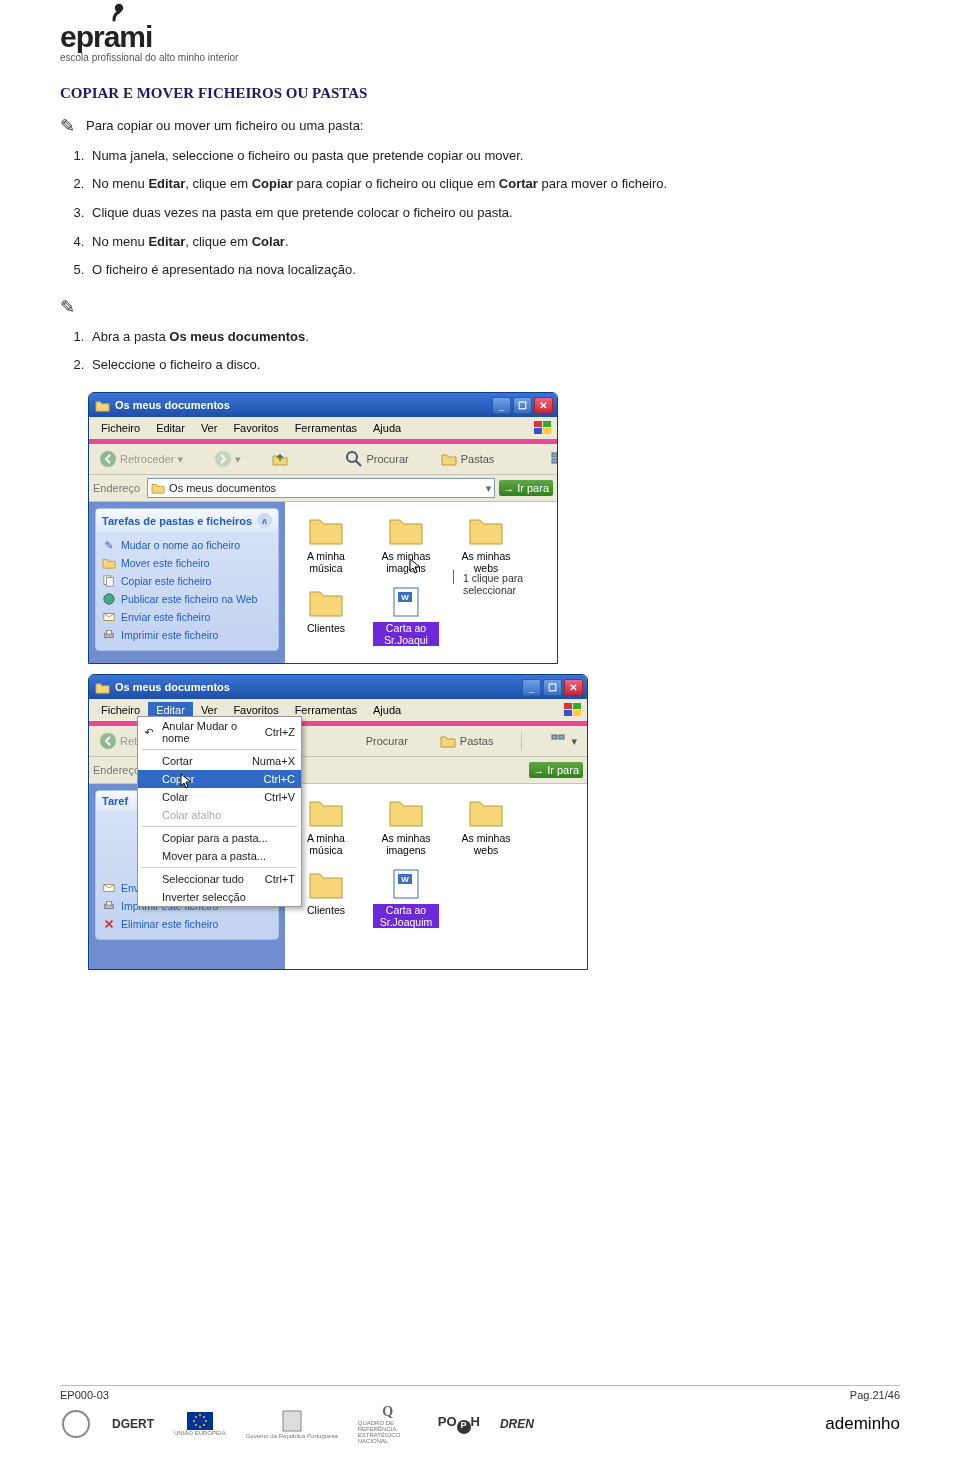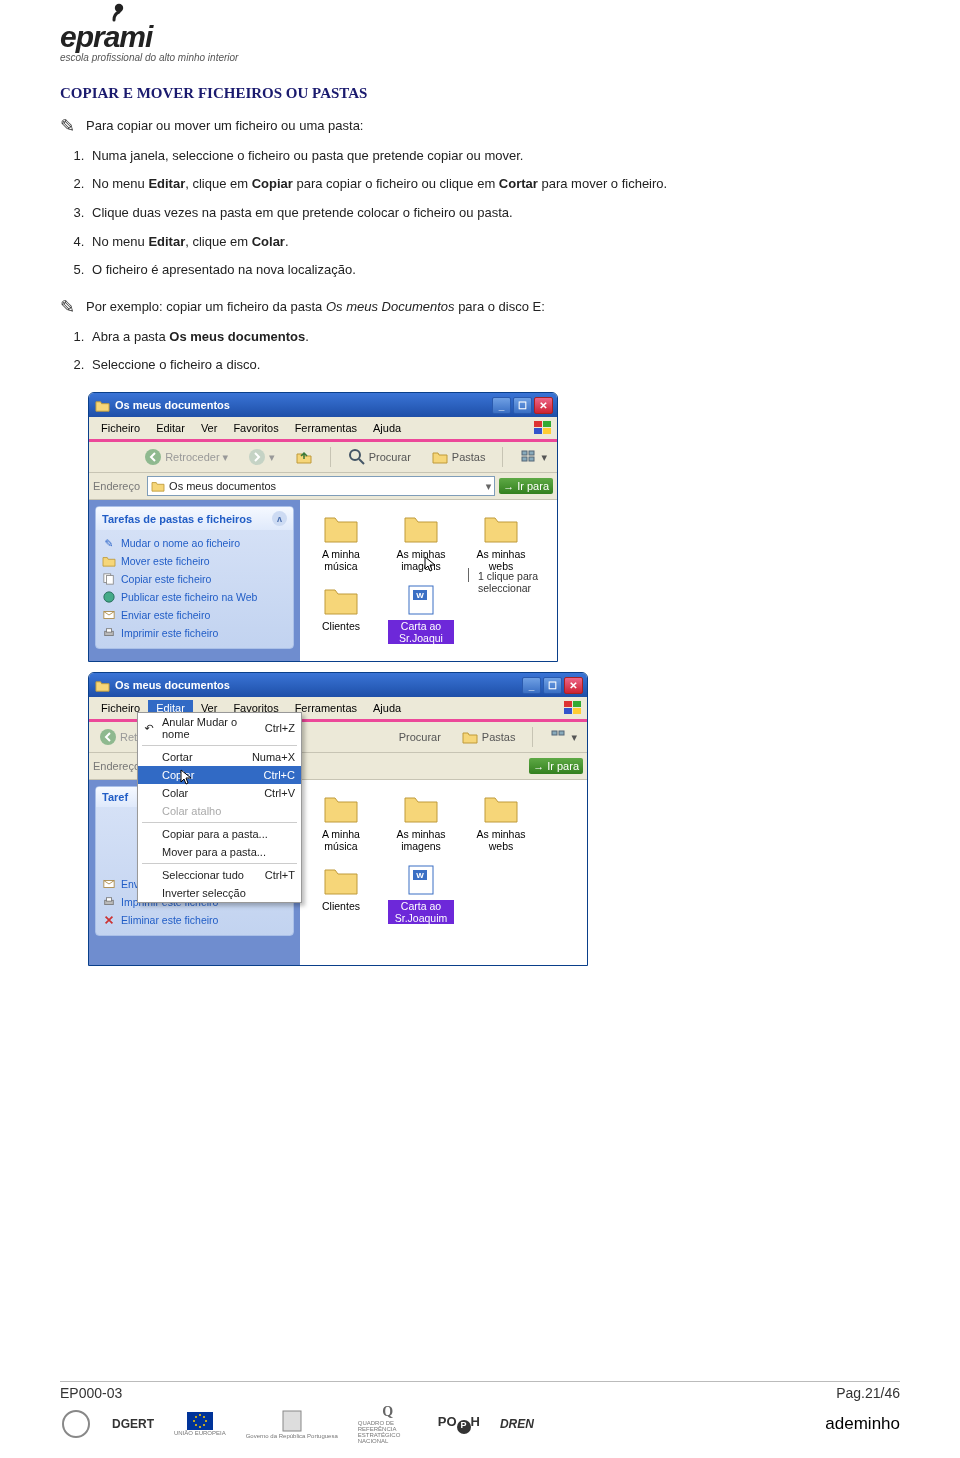--- a/index.html
+++ b/index.html
@@ -1,18 +1,18 @@
 <!DOCTYPE html>
 <html><head>
 <meta charset="utf-8">
 <style>
   * { box-sizing: border-box; margin: 0; padding: 0; }
   body { width: 960px; height: 1458px; background: #fff; font-family: Verdana, Arial, sans-serif; color: #222; position: relative; }
   .page { padding: 20px 60px 0 60px; }
-  .header-logo { margin-bottom: 2px; font-style: italic; }
+  .header-logo { margin-bottom: 2px; }
   .logo-wrap { display: flex; flex-direction: column; align-items: flex-start; }
   .logo-mark { font-size: 30px; font-weight: bold; color: #222; letter-spacing: -1px; position: relative; }
   .logo-dot { position: absolute; top: -18px; left: 48px; width: 22px; height: 22px; }
   .logo-sub { font-size: 10px; color: #555; margin-top: -2px; }
   .section-title { font-family: Verdana; font-weight: bold; color: #1a1a6e; font-size: 15px; font-variant: small-caps; margin: 22px 0 14px 0; }
   p.body { font-size: 13px; line-height: 1.5; margin: 6px 0 14px 0; }
   .pencil-row { display: flex; align-items: flex-start; margin: 8px 0 6px 0; }
   .pencil-icon { flex: 0 0 22px; font-size: 18px; color: #333; margin-right: 4px; line-height: 1.2; }
   .pencil-text { font-size: 13px; line-height: 1.5; }
   ol.numbered { margin: 4px 0 14px 28px; font-size: 13px; line-height: 1.9; }
@@ -22,36 +22,36 @@
 
   
   .xp-window { width: 470px; border: 1px solid #0a3f8a; border-radius: 6px 6px 0 0; background: #ece9d8; font-family: Tahoma, sans-serif; font-size: 11px; margin: 4px 0 10px 28px; overflow: hidden; }
   .xp-title { background: linear-gradient(#3a74d6, #1e4fa8); color: #fff; height: 24px; display: flex; align-items: center; padding: 0 4px 0 6px; }
   .xp-title-icon { width: 15px; height: 13px; margin-right: 5px; }
   .xp-title-text { flex: 1; font-weight: bold; }
   .xp-title-btns { display: flex; gap: 2px; }
   .xp-tbtn { width: 19px; height: 17px; border-radius: 2px; display: flex; align-items: center; justify-content: center; font-size: 10px; font-weight: bold; }
   .xp-tbtn.min, .xp-tbtn.max { background: linear-gradient(#6fa0e4, #3a6fc4); color: #fff; border: 1px solid #2a5aae; }
   .xp-tbtn.close { background: linear-gradient(#e68, #c23); color: #fff; border: 1px solid #a22; }
-  .xp-menubar { background: #ece9d8; border-bottom: 3px solid #ec4899; padding: 3px 4px; display: flex; gap: 0; align-items: center; }
+  .xp-menubar { background: #ece9d8; border-bottom: 5px solid #ec4899; padding: 3px 4px; display: flex; gap: 0; align-items: center; }
   .xp-menu-item { padding: 2px 8px; color: #000; }
   .xp-menu-item.open { background: #316ac5; color: #fff; }
   .xp-winlogo { margin-left: auto; width: 20px; height: 16px; }
-  .xp-toolbar { background: #ece9d8; border-bottom: 1px solid #c7c4b4; padding: 3px 4px; display: flex; align-items: center; gap: 8px; justify-content: flex-end; }
+  .xp-toolbar { background: #ece9d8; border-bottom: 1px solid #c7c4b4; padding: 3px 4px; display: flex; align-items: center; gap: 19px; }
   .tb-btn { display: flex; align-items: center; gap: 3px; padding: 2px 5px; border: 1px solid transparent; border-radius: 3px; color: #555; }
   .tb-btn.disabled { color: #999; }
   .tb-sep { width: 1px; height: 20px; background: #c7c4b4; margin: 0 3px; }
   .tb-icon { width: 18px; height: 18px; display: inline-flex; align-items: center; justify-content: center; }
   .xp-addrbar { background: #ece9d8; border-bottom: 1px solid #c7c4b4; padding: 3px 4px; display: flex; align-items: center; gap: 4px; }
   .addr-label { color: #777; margin-right: 3px; }
   .addr-box { flex: 1; background: #fff; border: 1px solid #7f9db9; height: 20px; display: flex; align-items: center; padding: 0 3px; gap: 4px; }
   .addr-go { background: linear-gradient(#5ea945, #33801f); color: #fff; padding: 2px 4px; border-radius: 2px; display: flex; align-items: center; gap: 3px; }
   .addr-arrow { font-weight: bold; }
   .xp-body { display: flex; align-items: stretch; background: #fff; min-height: 150px; }
-  .xp-left { width: 211px; background: #6f8dcf; padding: 6px; }
+  .xp-left { width: 196px; background: #6f8dcf; padding: 6px; }
   .xp-pane { background: linear-gradient(#d8e3f7, #c2d3f0); border-radius: 4px; overflow: hidden; margin-bottom: 6px; border: 1px solid #aac0e8; }
   .xp-pane-head { background: linear-gradient(#f5f9ff, #dfe9fb); color: #215dc6; font-weight: bold; padding: 4px 6px; display: flex; align-items: center; }
   .pane-chev { margin-left: auto; width: 15px; height: 15px; border-radius: 50%; background: #cddbf3; color: #4a6fae; display: flex; align-items: center; justify-content: center; font-size: 9px; }
   .xp-pane-body { padding: 4px 6px 6px 6px; }
   .xp-task { display: flex; align-items: center; gap: 5px; padding: 2px 0; color: #215dc6; font-size: 10.5px; }
   .xp-task .ti { width: 14px; height: 14px; display: inline-flex; align-items: center; justify-content: center; }
   .xp-right { flex: 1; background: #fff; padding: 10px 8px; position: relative; }
   .xp-icons { display: flex; flex-wrap: wrap; gap: 10px 14px; }
   .xp-fi { width: 66px; text-align: center; font-size: 10.5px; color: #000; }
   .xp-fi .fic { width: 40px; height: 36px; margin: 0 auto 2px auto; position: relative; }
@@ -67,21 +67,21 @@
   .dd-row.disabled { color: #aaa; }
   .dd-sc { margin-left: auto; color: inherit; }
   .dd-sep { height: 1px; background: #ccc; margin: 2px 4px; }
 
   
   svg { display: block; }
 
   
   .footer { position: absolute; bottom: 14px; left: 60px; right: 60px; }
   .foot-rule { height: 1px; background: #bbb; margin-bottom: 3px; }
-  .foot-row { display: flex; align-items: flex-end; justify-content: space-between; font-size: 14px; color: #333; margin-bottom: 3px;}
+  .foot-row { display: flex; align-items: flex-end; justify-content: space-between; font-size: 11px; color: #333; margin-bottom: 3px;}
   .foot-logos { display: flex; align-items: center; gap: 20px; margin-top: 3px; }
   .fl { font-size: 9px; color: #777; display: flex; flex-direction: column; align-items: center; }
 
   .cursor-arrow { position: absolute; width: 12px; height: 16px; }
 </style>
 </head>
 <body>
 
 <div class="page">
 
@@ -115,21 +115,20 @@
     </li>
     <li>Clique duas vezes na pasta em que pretende colocar o ficheiro ou pasta.</li>
     <li>
       <span>No menu </span><span class="b">Editar</span><span>, clique em </span><span class="b">Colar</span><span>.</span>
     </li>
     <li>O ficheiro é apresentado na nova localização.</li>
   </ol>
 
   <div class="pencil-row">
     <span class="pencil-icon">✎</span>
-    <span class="pencil-text"><span>Por exemplo: copiar um ficheiro da pasta </span><span class="i">Os meus Documentos</span><span> para o disco E:</span></span>
   </div>
 
   <ol class="numbered">
     <li><span>Abra a pasta </span><span class="b">Os meus documentos</span><span>.</span></li>
     <li>Seleccione o ficheiro a disco.</li>
   </ol>
 
   <div class="xp-window">
     <div class="xp-title">
       <span class="xp-title-icon">

